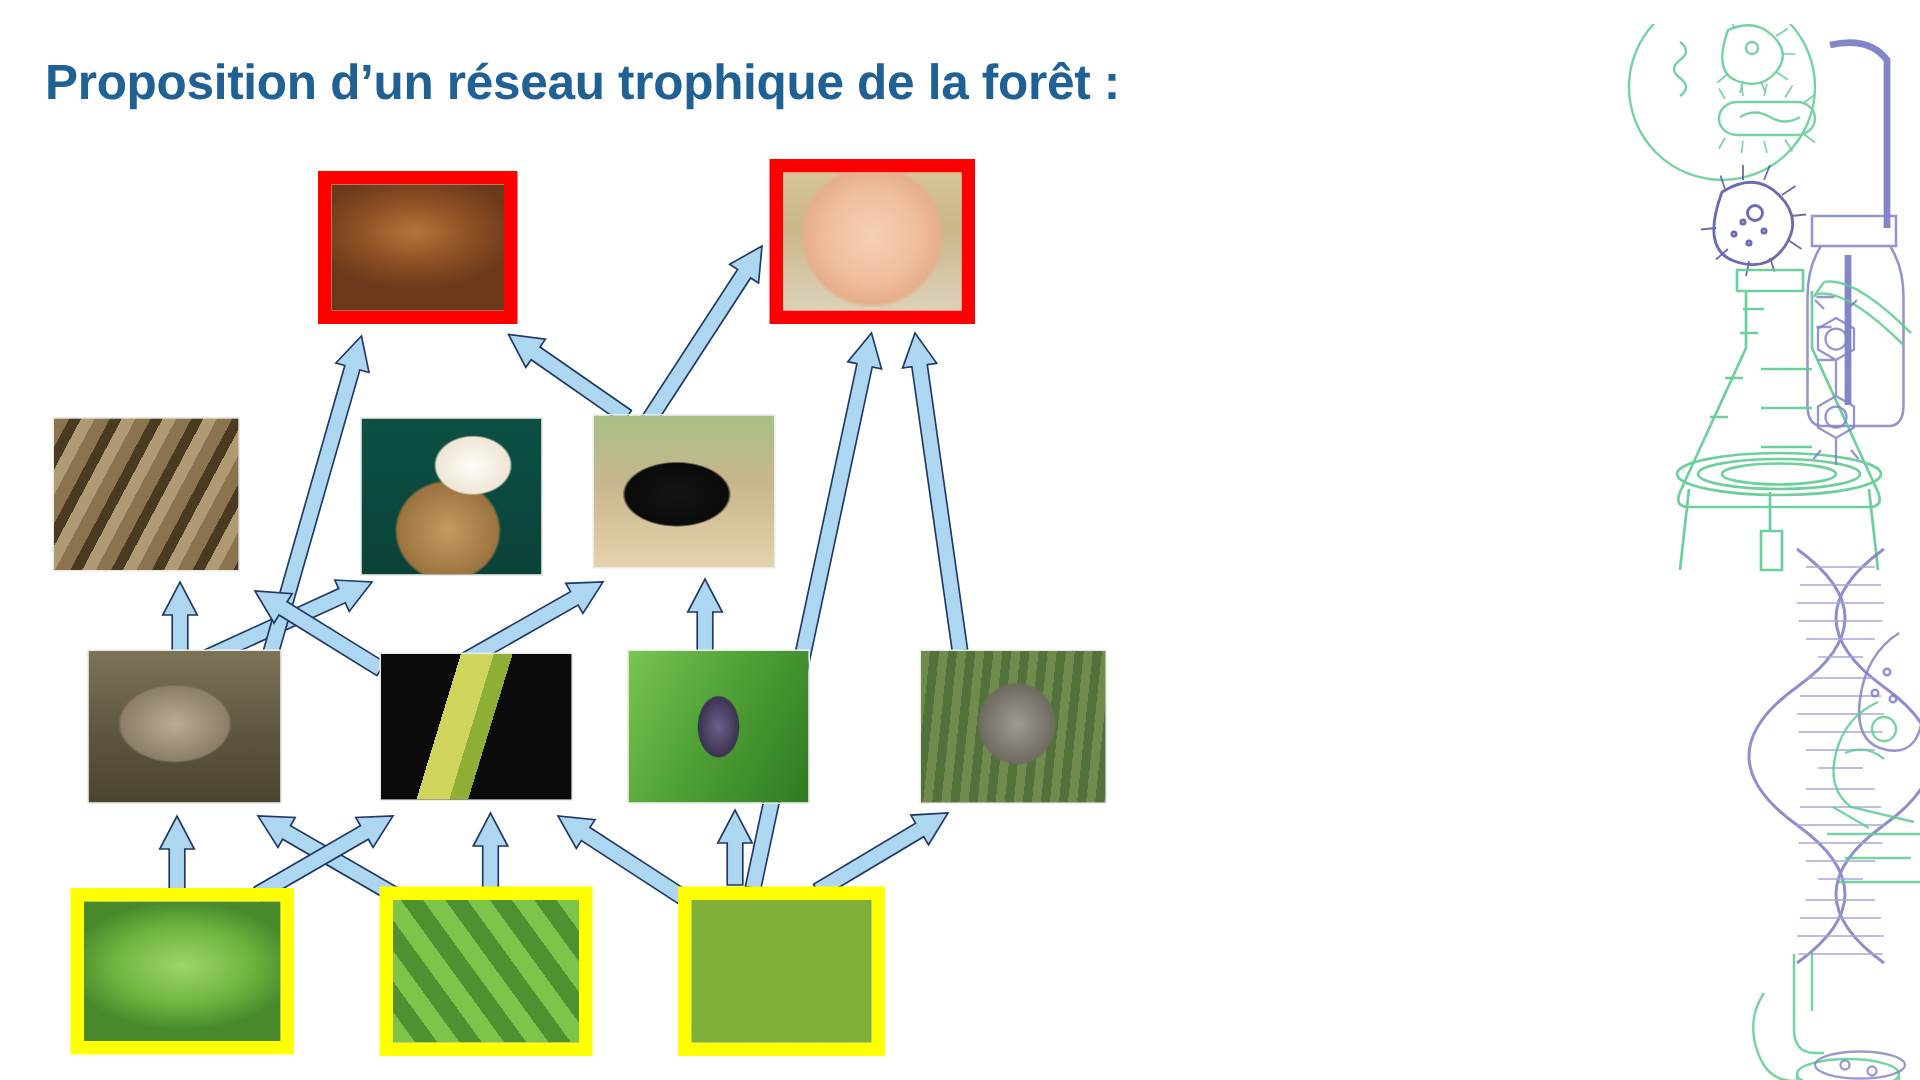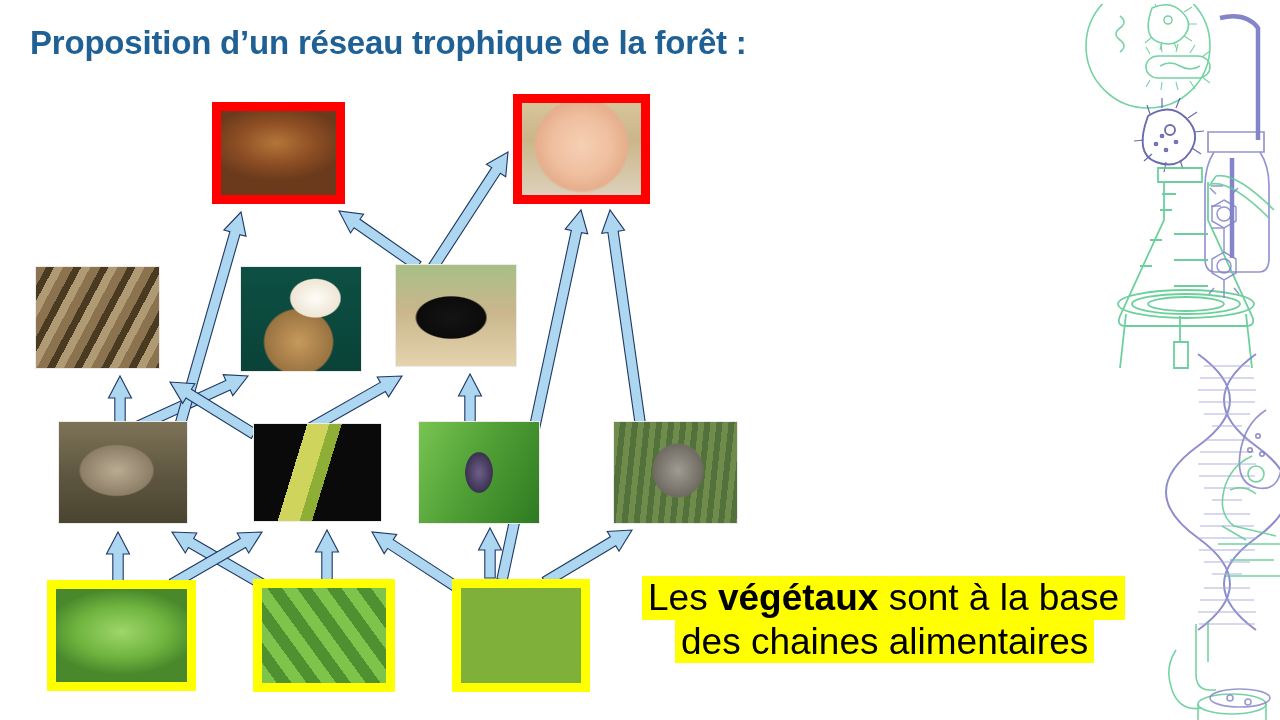--- a/index.html
+++ b/index.html
@@ -1,21 +1,21 @@
 <!DOCTYPE html>
 <html><head>
 <meta charset="utf-8">
 <style>
   html,body{margin:0;padding:0;}
   body{
     width:1280px;height:720px;position:relative;overflow:hidden;
     background:#ffffff;
     font-family:"Liberation Sans", sans-serif;
   }
-  #stage{position:absolute;left:0;top:4px;width:1280px;height:696px;}
+  #stage{position:absolute;left:0;top:16px;width:1280px;height:696px;}
 
   
   #watermark{position:absolute;right:0;top:0;width:200px;height:720px;pointer-events:none;}
 
   
   #title{
     position:absolute;left:30px;top:20px;
     font-size:33px;font-weight:700;color:#1F6095;
     letter-spacing:-0.2px;white-space:nowrap;
   }
@@ -219,18 +219,14 @@
         <div class="ph" style="background: radial-gradient(58% 46% at 50% 46%, rgb(158, 214, 106) 0%, rgb(111, 180, 63) 60%, rgb(73, 137, 44) 100%) 0% 0% / cover, linear-gradient(rgb(95, 159, 53), rgb(61, 116, 36));"></div>
       </div>
       <div class="node yellow" style="left: 253px; top: 575px; width: 142px; height: 113px;">
         <div class="ph" style="background: repeating-linear-gradient(54deg, rgb(127, 196, 74) 0px, rgb(127, 196, 74) 12px, rgb(79, 145, 48) 12px, rgb(79, 145, 48) 24px) 0% 0% / cover, radial-gradient(at 50% 45%, rgb(143, 209, 88) 0%, rgb(63, 120, 38) 100%);"></div>
       </div>
       <div class="node yellow" style="left: 452px; top: 575px; width: 138px; height: 113px;">
         <div class="ph" style="background: radial-gradient(11px at 76% 38%, rgb(127, 177, 58) 0px, rgb(127, 177, 58) 100%) 0% 0% / cover, radial-gradient(13px at 52% 64%, rgb(134, 184, 63) 0px, rgb(134, 184, 63) 100%), radial-gradient(9px at 30% 46%, rgb(156, 194, 78) 0px, rgb(156, 194, 78) 100%), repeating-linear-gradient(72deg, rgb(207, 230, 180) 0px, rgb(207, 230, 180) 10px, rgb(242, 247, 236) 10px, rgb(242, 247, 236) 22px), linear-gradient(rgb(238, 245, 230), rgb(223, 236, 207));"></div>
       </div>
     </div>
 
-  <div id="caption">
-    <div class="line l1"><span>Les </span><b>végétaux</b><span> sont à la base</span></div><br>
-    <div class="line l2">des chaines alimentaires</div>
-  </div>
 
 </div>
 
 </body></html>

